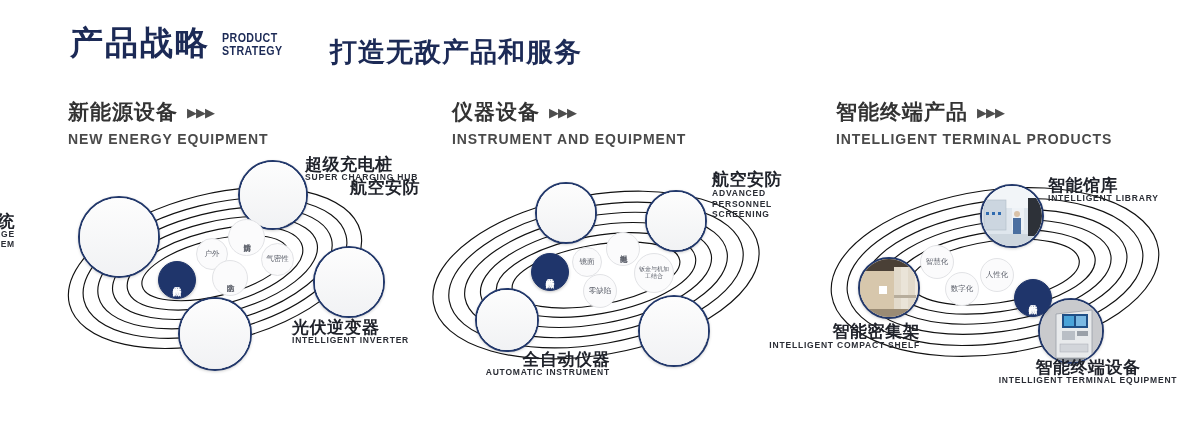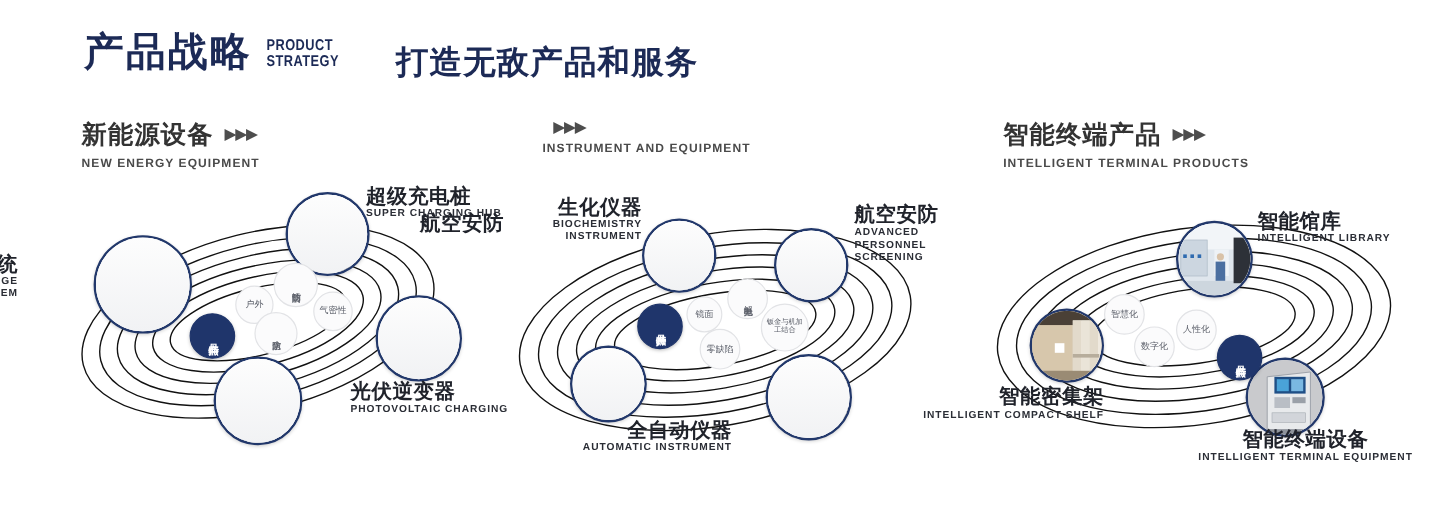--- a/index.html
+++ b/index.html
@@ -33,21 +33,21 @@
 
   
   .sect { position:absolute; }
   .sect-row { display:flex; align-items:center; }
   .sect-cn {
     font-size:21px; font-weight:700; color:#333333; letter-spacing:1px;
     font-family:"DejaVu Sans","Liberation Sans",sans-serif;
   }
   .chev { margin-left:9px; color:#4d4d4d; font-size:13px; letter-spacing:-1px; display:flex; }
   .sect-en {
-    margin-top:5px; font-size:10px; color:#4a4a4a; letter-spacing:0.9px;
+    margin-top:5px; font-size:14px; color:#4a4a4a; letter-spacing:0.9px;
     font-weight:600; font-family:"Liberation Sans",sans-serif;
   }
 
   
   .cluster { position:absolute; }
   .orbit { position:absolute; left:0; top:0; }
 
   
   .node {
     position:absolute; border-radius:50%;
@@ -106,20 +106,21 @@
   <div class="sect" style="left:68px; top:98px;">
     <div class="sect-row">
       <div class="sect-cn">新能源设备</div>
       <div class="chev">▶▶▶</div>
     </div>
     <div class="sect-en">NEW ENERGY EQUIPMENT</div>
   </div>
 
   <div class="sect" style="left:452px; top:98px;">
     <div class="sect-row">
+      <div class="sect-cn">仪器设备</div>
       <div class="chev">▶▶▶</div>
     </div>
     <div class="sect-en">INSTRUMENT AND EQUIPMENT</div>
   </div>
 
   <div class="sect" style="left:836px; top:98px;">
     <div class="sect-row">
       <div class="sect-cn">智能终端产品</div>
       <div class="chev">▶▶▶</div>
     </div>
@@ -188,21 +189,21 @@
         <rect x="52" y="24" width="8" height="11" rx="1" fill="#ffffff" stroke="#9aa0a9" stroke-width="0.6"></rect>
         <circle cx="15" cy="40" r="1.6" fill="#cf4a3a"></circle>
         <circle cx="26" cy="40" r="1.6" fill="#cf4a3a"></circle>
         <circle cx="33" cy="40" r="1.6" fill="#d89a2e"></circle>
         <circle cx="41" cy="40" r="1.6" fill="#3f6fb5"></circle>
         <rect x="10" y="56" width="52" height="3" fill="#c9ccd2"></rect>
       </svg>
     </div>
     <div class="lbl" style="left:292px; top:168px; width:150px;">
       <div class="cn">光伏逆变器</div>
-      <div class="en">PHOTOVOLTAIC CHARGING</div>
+      <div class="en">INTELLIGENT INVERTER</div>
     </div>
 
     <div class="node" style="left:178px; top:147px; width:74px; height:74px;">
       <div class="ph sky"></div>
       <svg width="74" height="74" viewBox="0 0 74 74">
         <rect x="0" y="0" width="74" height="74" fill="#f4f5f7"></rect>
         <rect x="22" y="8" width="32" height="60" fill="#e7e9ed" stroke="#9aa0a9" stroke-width="0.8"></rect>
         <rect x="26" y="13" width="24" height="9" fill="#d5d8de" stroke="#a9aeb6" stroke-width="0.5"></rect>
         <rect x="29" y="25" width="7" height="3.5" fill="#c43a2e"></rect>
         <rect x="26" y="32" width="24" height="6" fill="#d5d8de"></rect>
@@ -247,24 +248,20 @@
       <div class="ph sky"></div>
       <svg width="62" height="62" viewBox="0 0 62 62">
         <rect x="0" y="0" width="62" height="62" fill="#f3f4f6"></rect>
         <rect x="18" y="4" width="28" height="50" fill="#e3e5e9" stroke="#8e949d" stroke-width="0.8"></rect>
         <rect x="22" y="10" width="15" height="36" fill="#cfd3da"></rect>
         <rect x="22" y="6" width="20" height="4" fill="#a33a34"></rect>
         <path d="M40 16 q7 8 2 20" stroke="#3c414a" stroke-width="2" fill="none"></path>
         <rect x="39" y="36" width="5" height="12" rx="1.5" fill="#b03a2e"></rect>
         <rect x="16" y="54" width="32" height="4" fill="#6e737b"></rect>
       </svg>
-    </div>
-    <div class="lbl r" style="left:10px; top:14px; width:125px;">
-      <div class="cn">生化仪器</div>
-      <div class="en" style="line-height:1.15;">BIOCHEMISTRY INSTRUMENT</div>
     </div>
     <div class="lbl r" style="left:-60px; top:28px; width:80px;">
       <div class="cn">航空安防</div>
     </div>
 
     <div class="node" style="left:245px; top:40px; width:62px; height:62px;">
       <div class="ph sky"></div>
       <svg width="62" height="62" viewBox="0 0 62 62">
         <rect x="0" y="0" width="62" height="62" fill="#f3f4f6"></rect>
         <rect x="6" y="14" width="50" height="34" fill="#eceef1" stroke="#9aa0a9" stroke-width="0.8"></rect>

